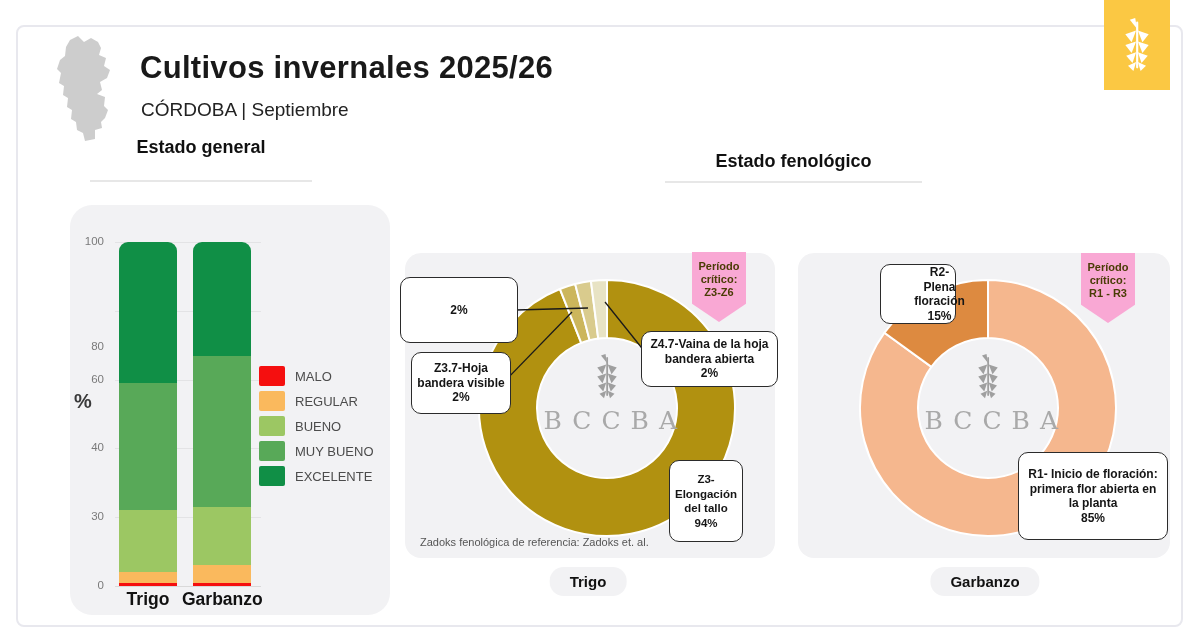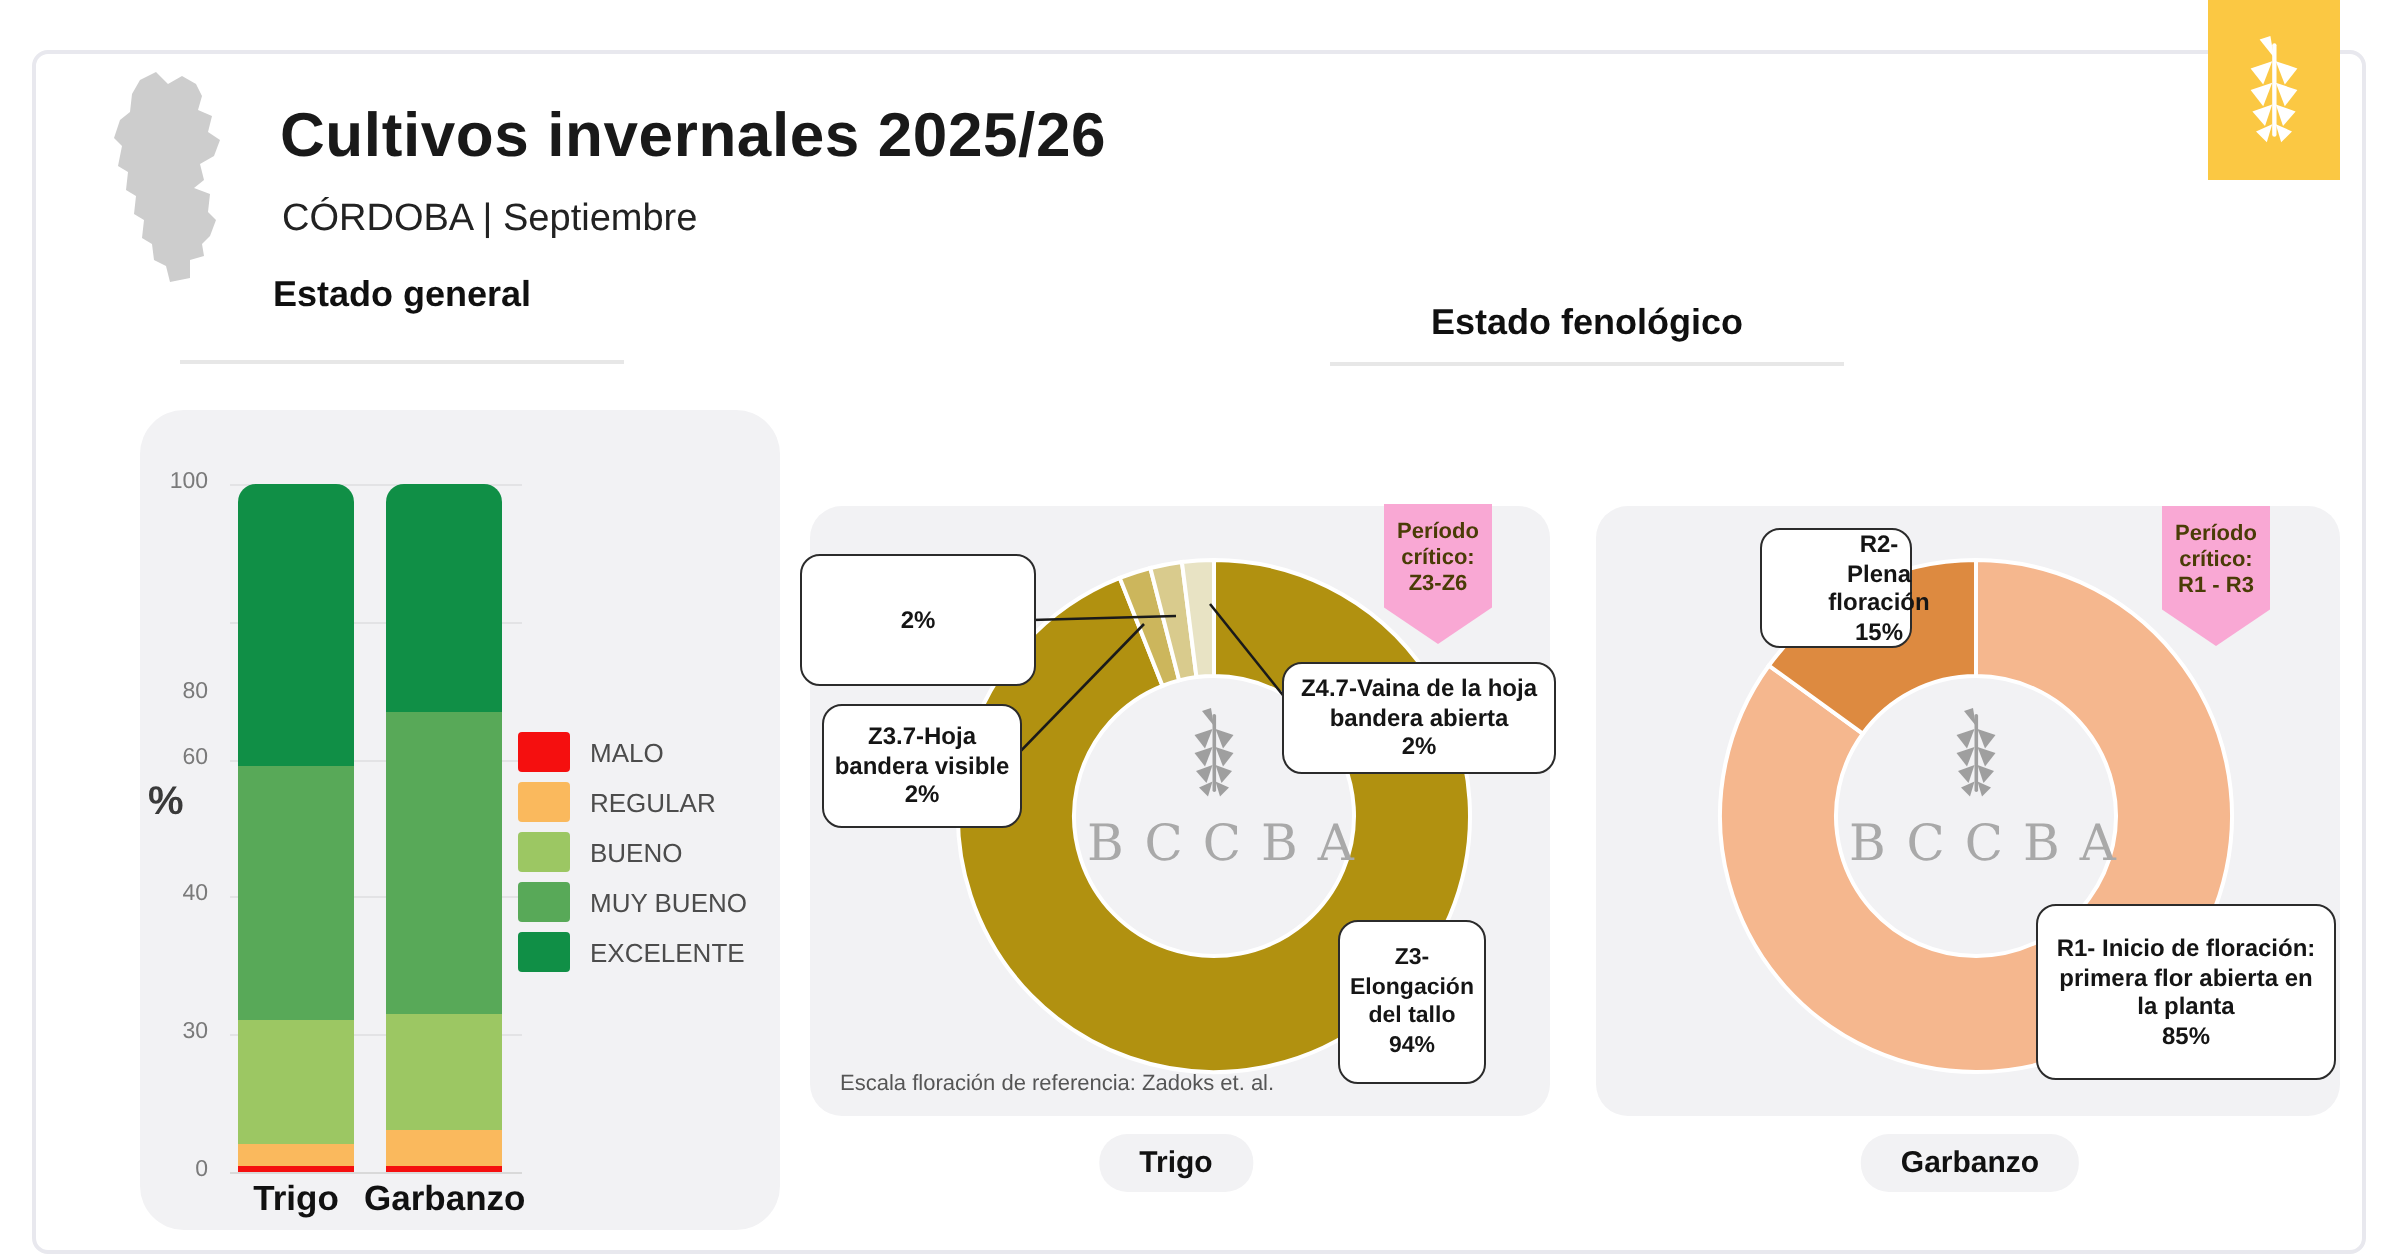--- a/index.html
+++ b/index.html
@@ -184,21 +184,21 @@
   </div>
   <div class="callout" style="left:264px;top:207px;width:74px;height:82px;font-size:11.5px;">
     <span>Z3- Elongación del tallo</span>
     <span>94%</span>
   </div>
   <div class="badge" style="left:287px;top:-1px;">
     <span>Período</span>
     <span>crítico:</span>
     <span>Z3-Z6</span>
   </div>
-  <div class="caption" style="left:15px;top:283px;">Escala floración de referencia: Zadoks et. al.</div>
+  <div class="caption" style="left:15px;top:283px;">Zadoks fenológica de referencia: Zadoks et. al.</div>
 </div>
 
 <div class="abs panel panel-d2">
   <svg class="donut-svg" id="donut2" width="372" height="305">
       <path d="M190 27 A128 128 0 1 1 86.44569340767873 79.7636684428093 L133.3687385823243 113.85513117966134 A70 70 0 1 0 190 85 Z" fill="#f5b78e" stroke="#ffffff" stroke-width="2"></path>
       <path d="M86.44582472000671 79.76348770656345 A128 128 0 0 1 189.99977659785574 27.00000000019496 L189.99987782695237 85.00000000010662 A70 70 0 0 0 133.36881039375368 113.85503233952689 Z" fill="#dd8a40" stroke="#ffffff" stroke-width="2"></path>
     </svg>
   <div class="center-logo" style="left:110px;">
     <svg width="30" height="47" fill="#9f9f9f">
         <use href="#wheat"></use>

